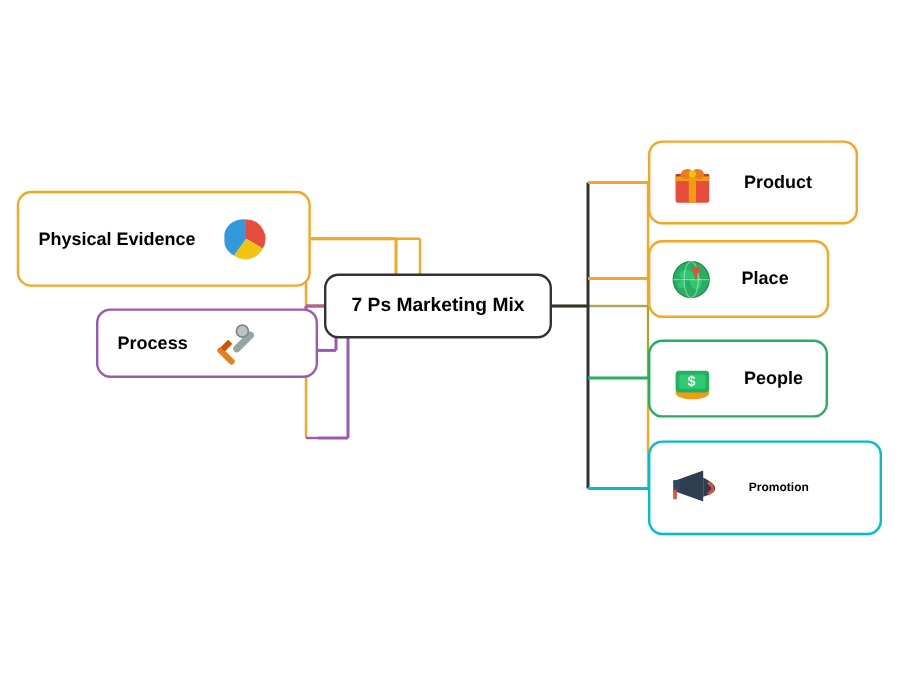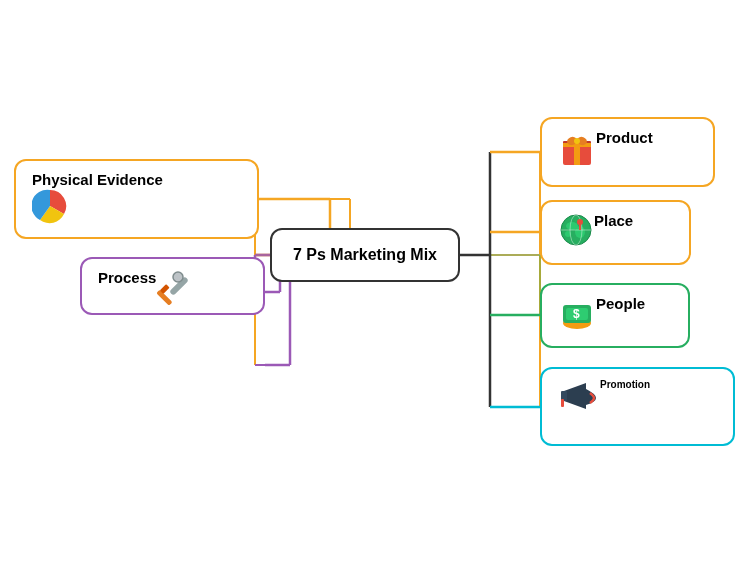--- a/index.html
+++ b/index.html
@@ -25,21 +25,22 @@
       width: 750px;
       height: 563px;
       pointer-events: none;
     }
 
     
     .node-box {
       position: absolute;
       border-radius: 12px;
       display: flex;
-      gap: 0;
+      align-items: center;
+      gap: 24px;
       font-weight: bold;
       font-size: 15px;
       padding: 10px 16px;
       background: #fff;
     }
 
     
     .center-box {
       left: 270px;
       top: 228px;
@@ -57,21 +58,20 @@
     }
 
     
     .physical-evidence-box {
       left: 14px;
       top: 159px;
       width: 245px;
       height: 80px;
       border: 2.5px solid #f5a623;
       font-size: 15px;
-      flex-direction: column;
     }
 
     .process-box {
       left: 80px;
       top: 257px;
       width: 185px;
       height: 58px;
       border: 2.5px solid #9b59b6;
       font-size: 15px;
     }

